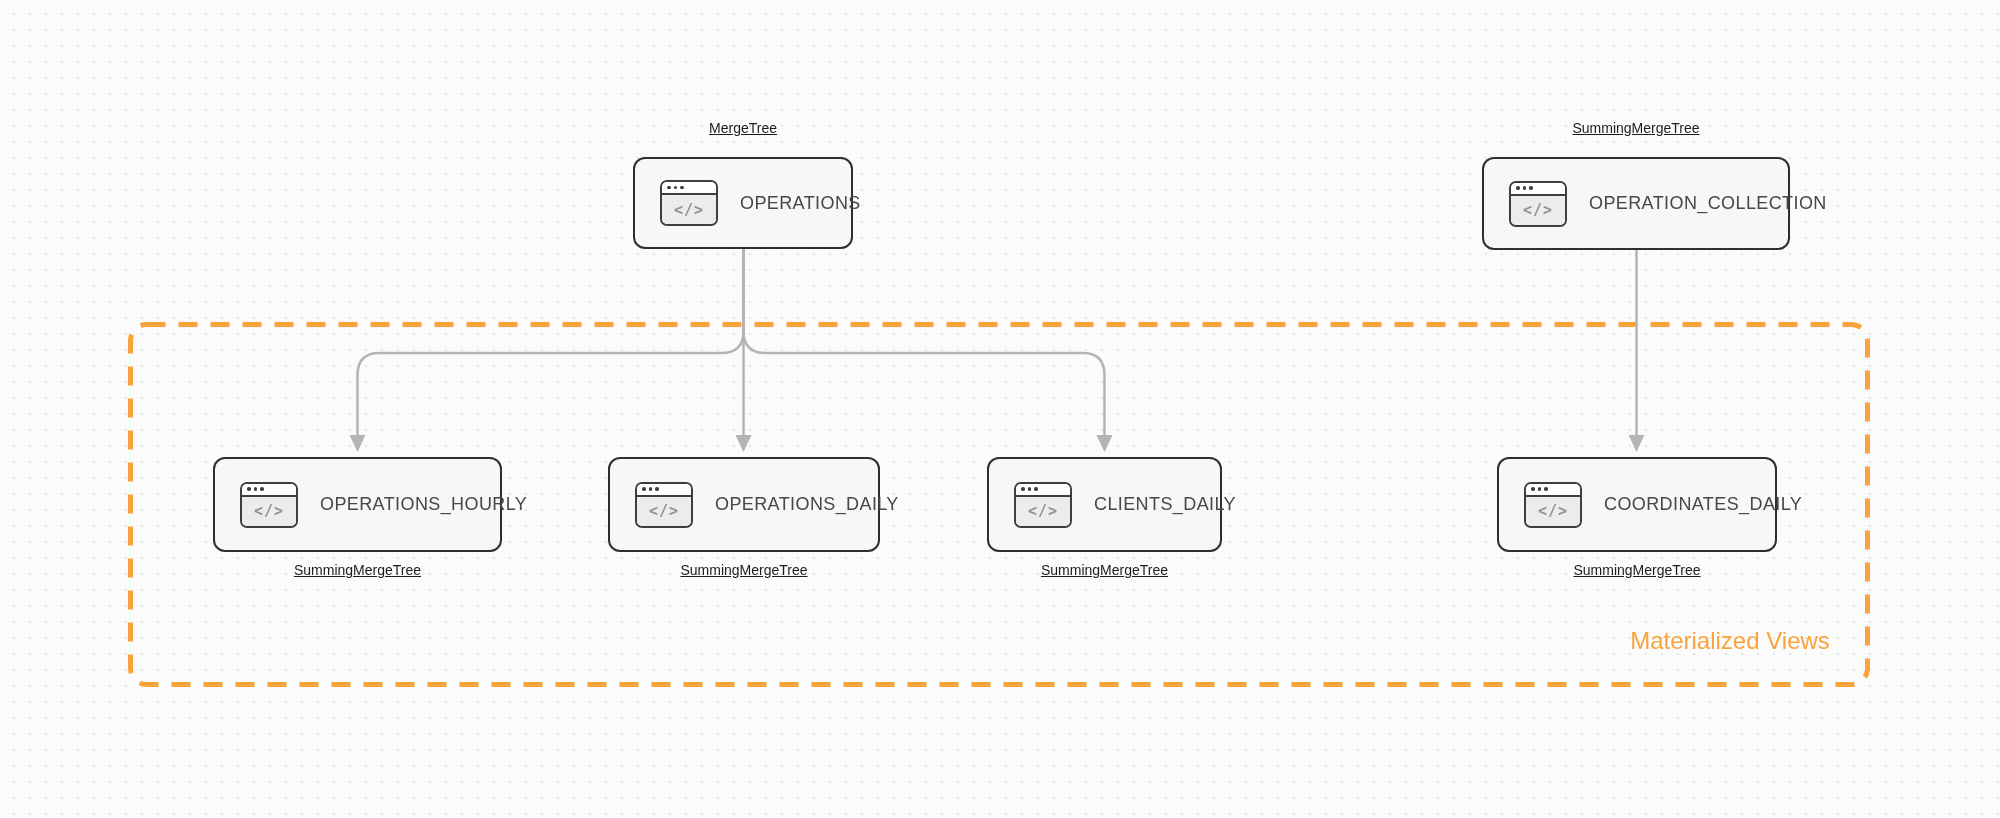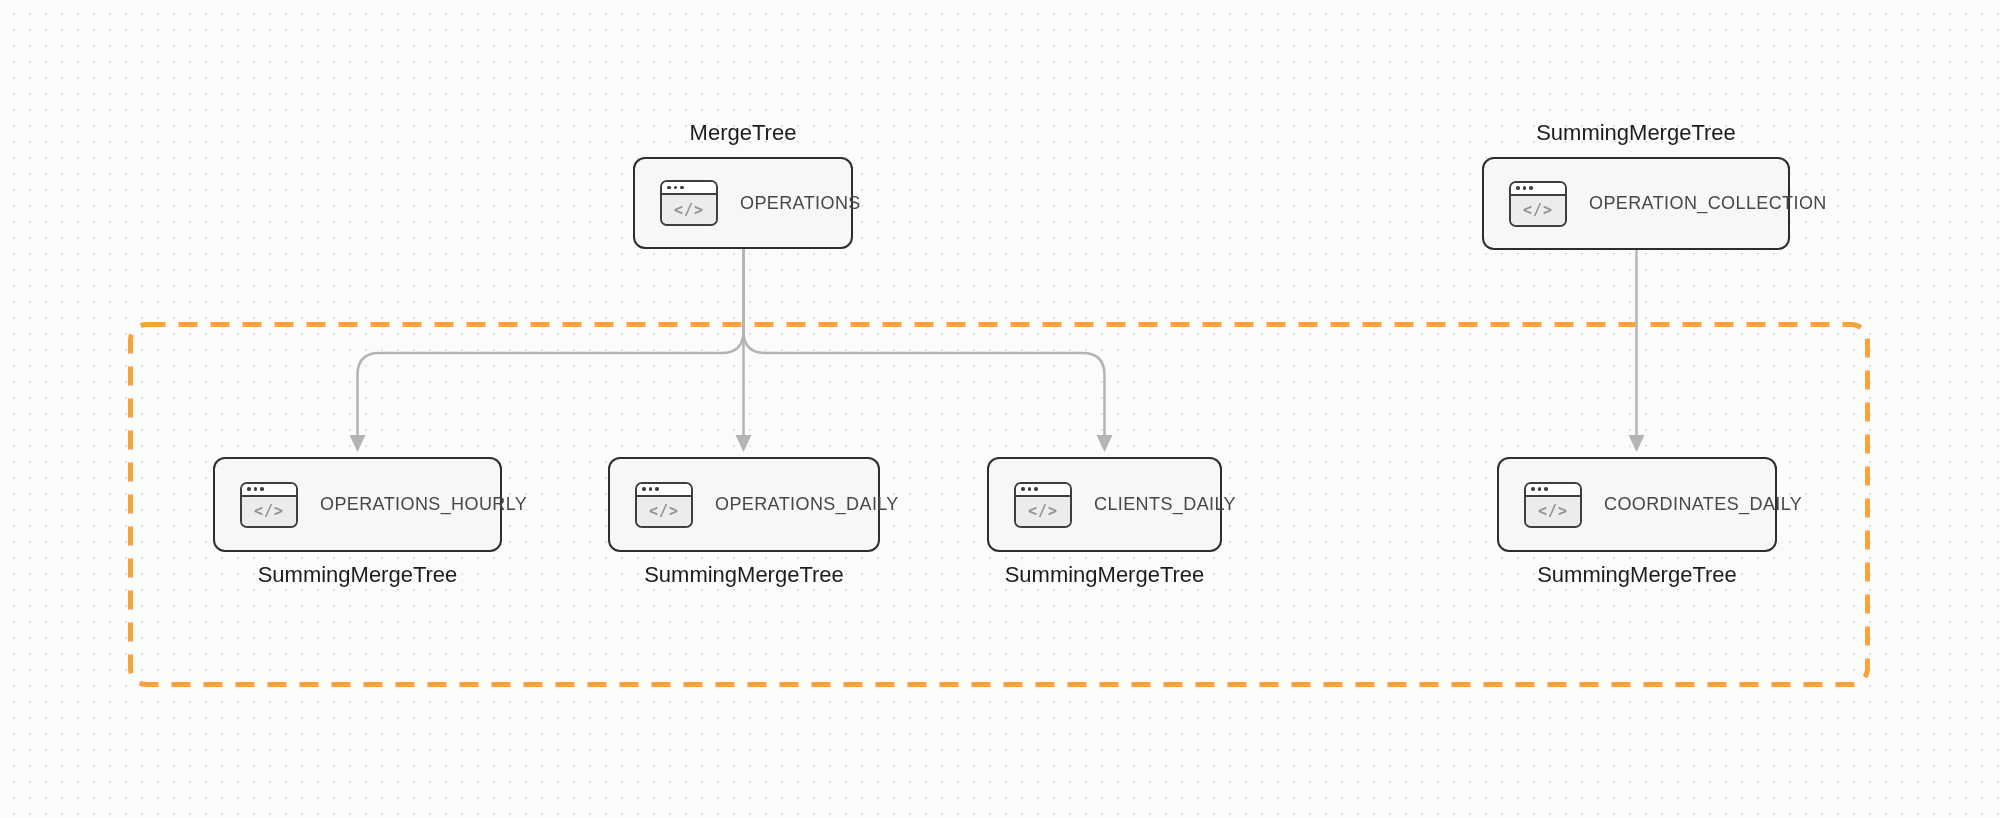--- a/index.html
+++ b/index.html
@@ -34,23 +34,24 @@
   }
   .node-label {
     font-size: 18px;
     color: #474747;
     letter-spacing: 0.4px;
     white-space: nowrap;
   }
   .engine-label {
     position: absolute;
     text-align: center;
-    font-size: 22px;
+    font-size: 14px;
     color: #1c1c1c;
     white-space: nowrap;
+    text-decoration: underline;
   }
   
   .icon {
     box-sizing: border-box;
     width: 58px; height: 46px;
     border: 2.5px solid #3e3e3e;
     border-radius: 7px;
     background: #ffffff;
     display: flex;
     flex-direction: column;
@@ -207,14 +208,15 @@
       <span class="icon-bar">
           <i></i>
           <i></i>
           <i></i>
         </span>
       <span class="icon-body">&lt;/&gt;</span>
     </span>
     <span class="node-label">COORDINATES_DAILY</span>
   </div>
 
+  <div class="group-title">Materialized Views</div>
 
 </div>
 
 </body></html>

